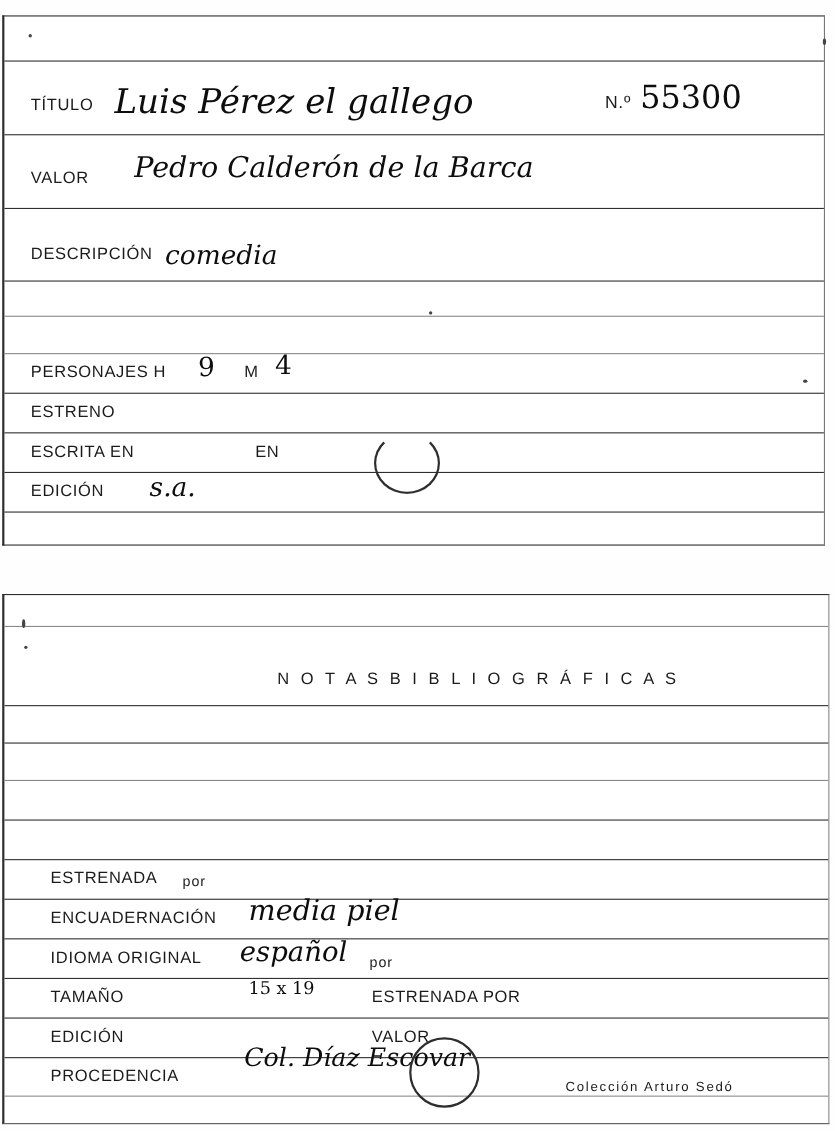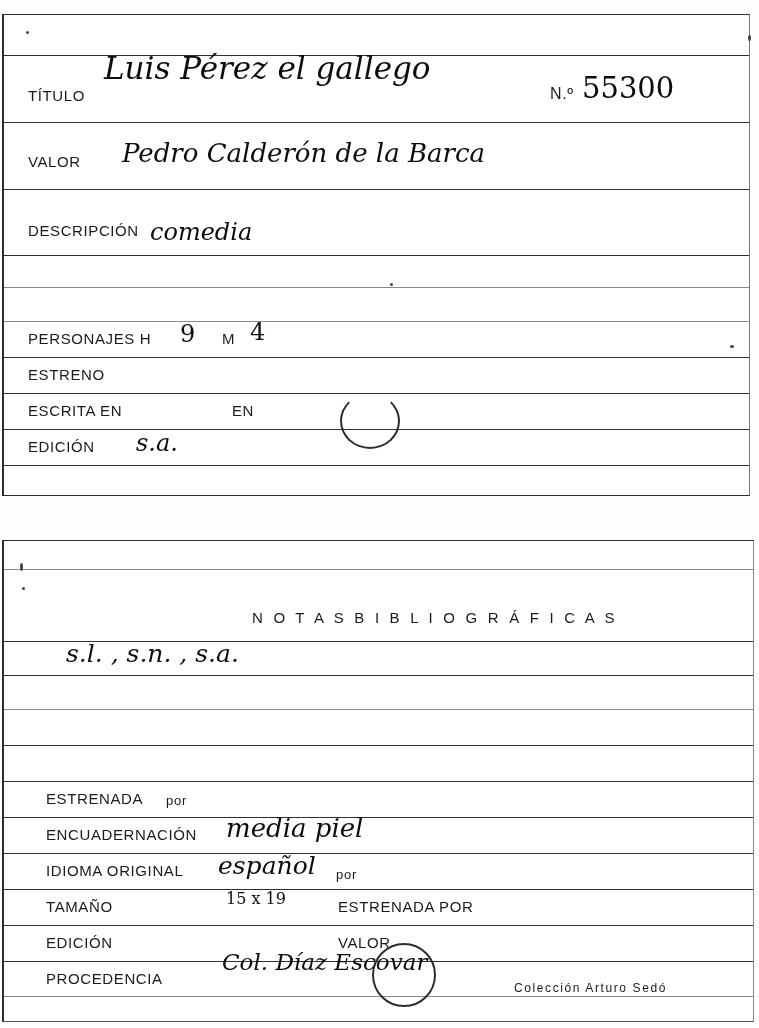--- a/index.html
+++ b/index.html
@@ -130,21 +130,21 @@
     <div class="rule" style="top:378px;"></div>
     <div class="rule" style="top:414px;"></div>
     <div class="rule" style="top:450px;"></div>
 
     <div class="speck" style="left:22px; top:16px; width:3px; height:3px;"></div>
     <div class="speck" style="left:744px; top:20px; width:3px; height:6px;"></div>
     <div class="speck" style="left:386px; top:268px; width:3px; height:3px;"></div>
     <div class="speck" style="left:726px; top:330px; width:4px; height:3px;"></div>
 
     <div class="label" style="left:24px; top:72px;">TÍTULO</div>
-    <div class="hand" style="left:100px; top:35px; font-size:31px;">Luis Pérez el gallego</div>
+    <div class="hand" style="left:100px; top:60px; font-size:31px;">Luis Pérez el gallego</div>
     <div class="label" style="left:546px; top:70px; font-size:16px;">N.º</div>
     <div class="hand" style="left:578px; top:56px; font-size:29px; font-style:normal;">55300</div>
 
     <div class="label" style="left:24px; top:138px;">VALOR</div>
     <div class="hand" style="left:118px; top:123px; font-size:26px;">Pedro Calderón de la Barca</div>
 
     <div class="label" style="left:24px; top:207px;">DESCRIPCIÓN</div>
     <div class="hand" style="left:146px; top:203px; font-size:24px;">comedia</div>
 
     <div class="label" style="left:24px; top:315px;">PERSONAJES H</div>
@@ -178,21 +178,20 @@
     <div class="rule" style="top:348px;"></div>
     <div class="rule" style="top:384px;"></div>
     <div class="rule" style="top:420px;"></div>
     <div class="rule faint" style="top:455px;"></div>
 
     <div class="speck" style="left:16px; top:22px; width:3px; height:8px;"></div>
     <div class="speck" style="left:18px; top:46px; width:3px; height:3px;"></div>
 
     <div class="heading" style="left:248px; top:68px;text-align:right;">N O T A S   B I B L I O G R Á F I C A S</div>
 
-    <div class="hand" style="left:62px; top:98px; font-size:25px;">s.l. , s.n. , s.a.</div>
 
     <div class="label" style="left:42px; top:249px;">ESTRENADA</div>
     <div class="label small" style="left:162px; top:252px;">por</div>
     <div class="hand" style="left:212px; top:246px; font-size:22px;"></div>
 
     <div class="label" style="left:42px; top:285px;">ENCUADERNACIÓN</div>
     <div class="hand" style="left:222px; top:272px; font-size:26px;">media piel</div>
 
     <div class="label" style="left:42px; top:321px;">IDIOMA ORIGINAL</div>
     <div class="hand" style="left:214px; top:310px; font-size:25px;">español</div>

